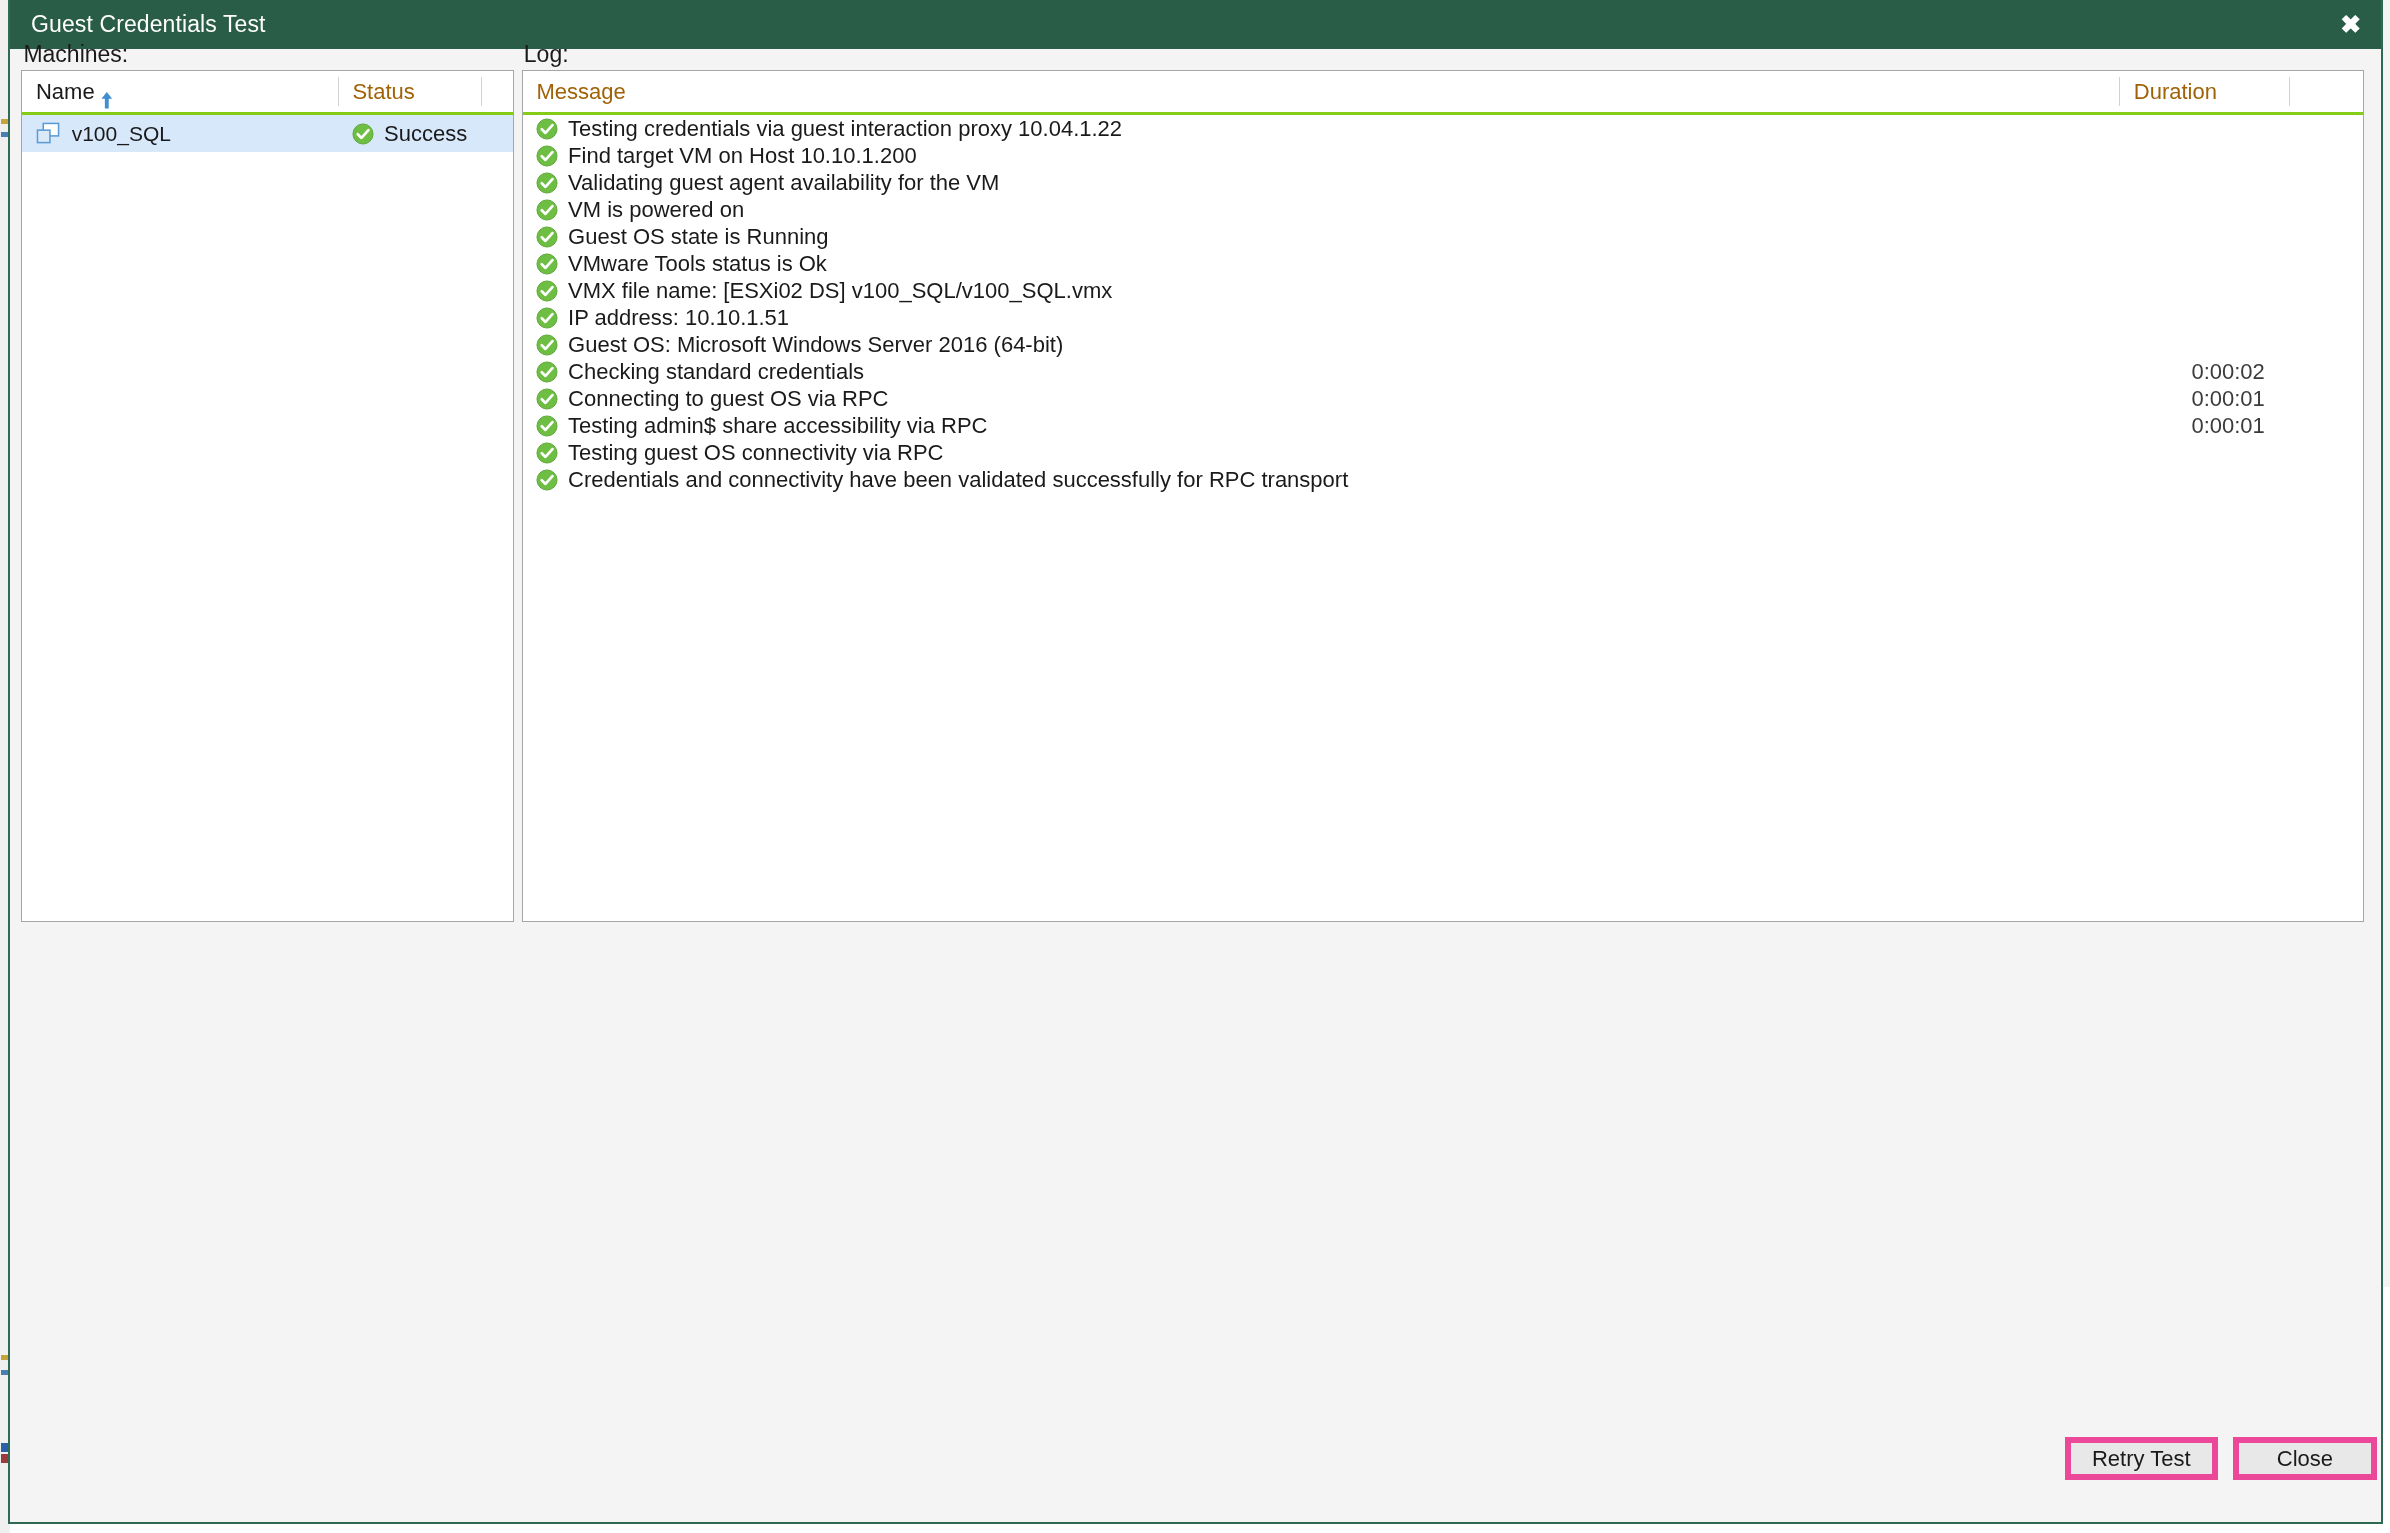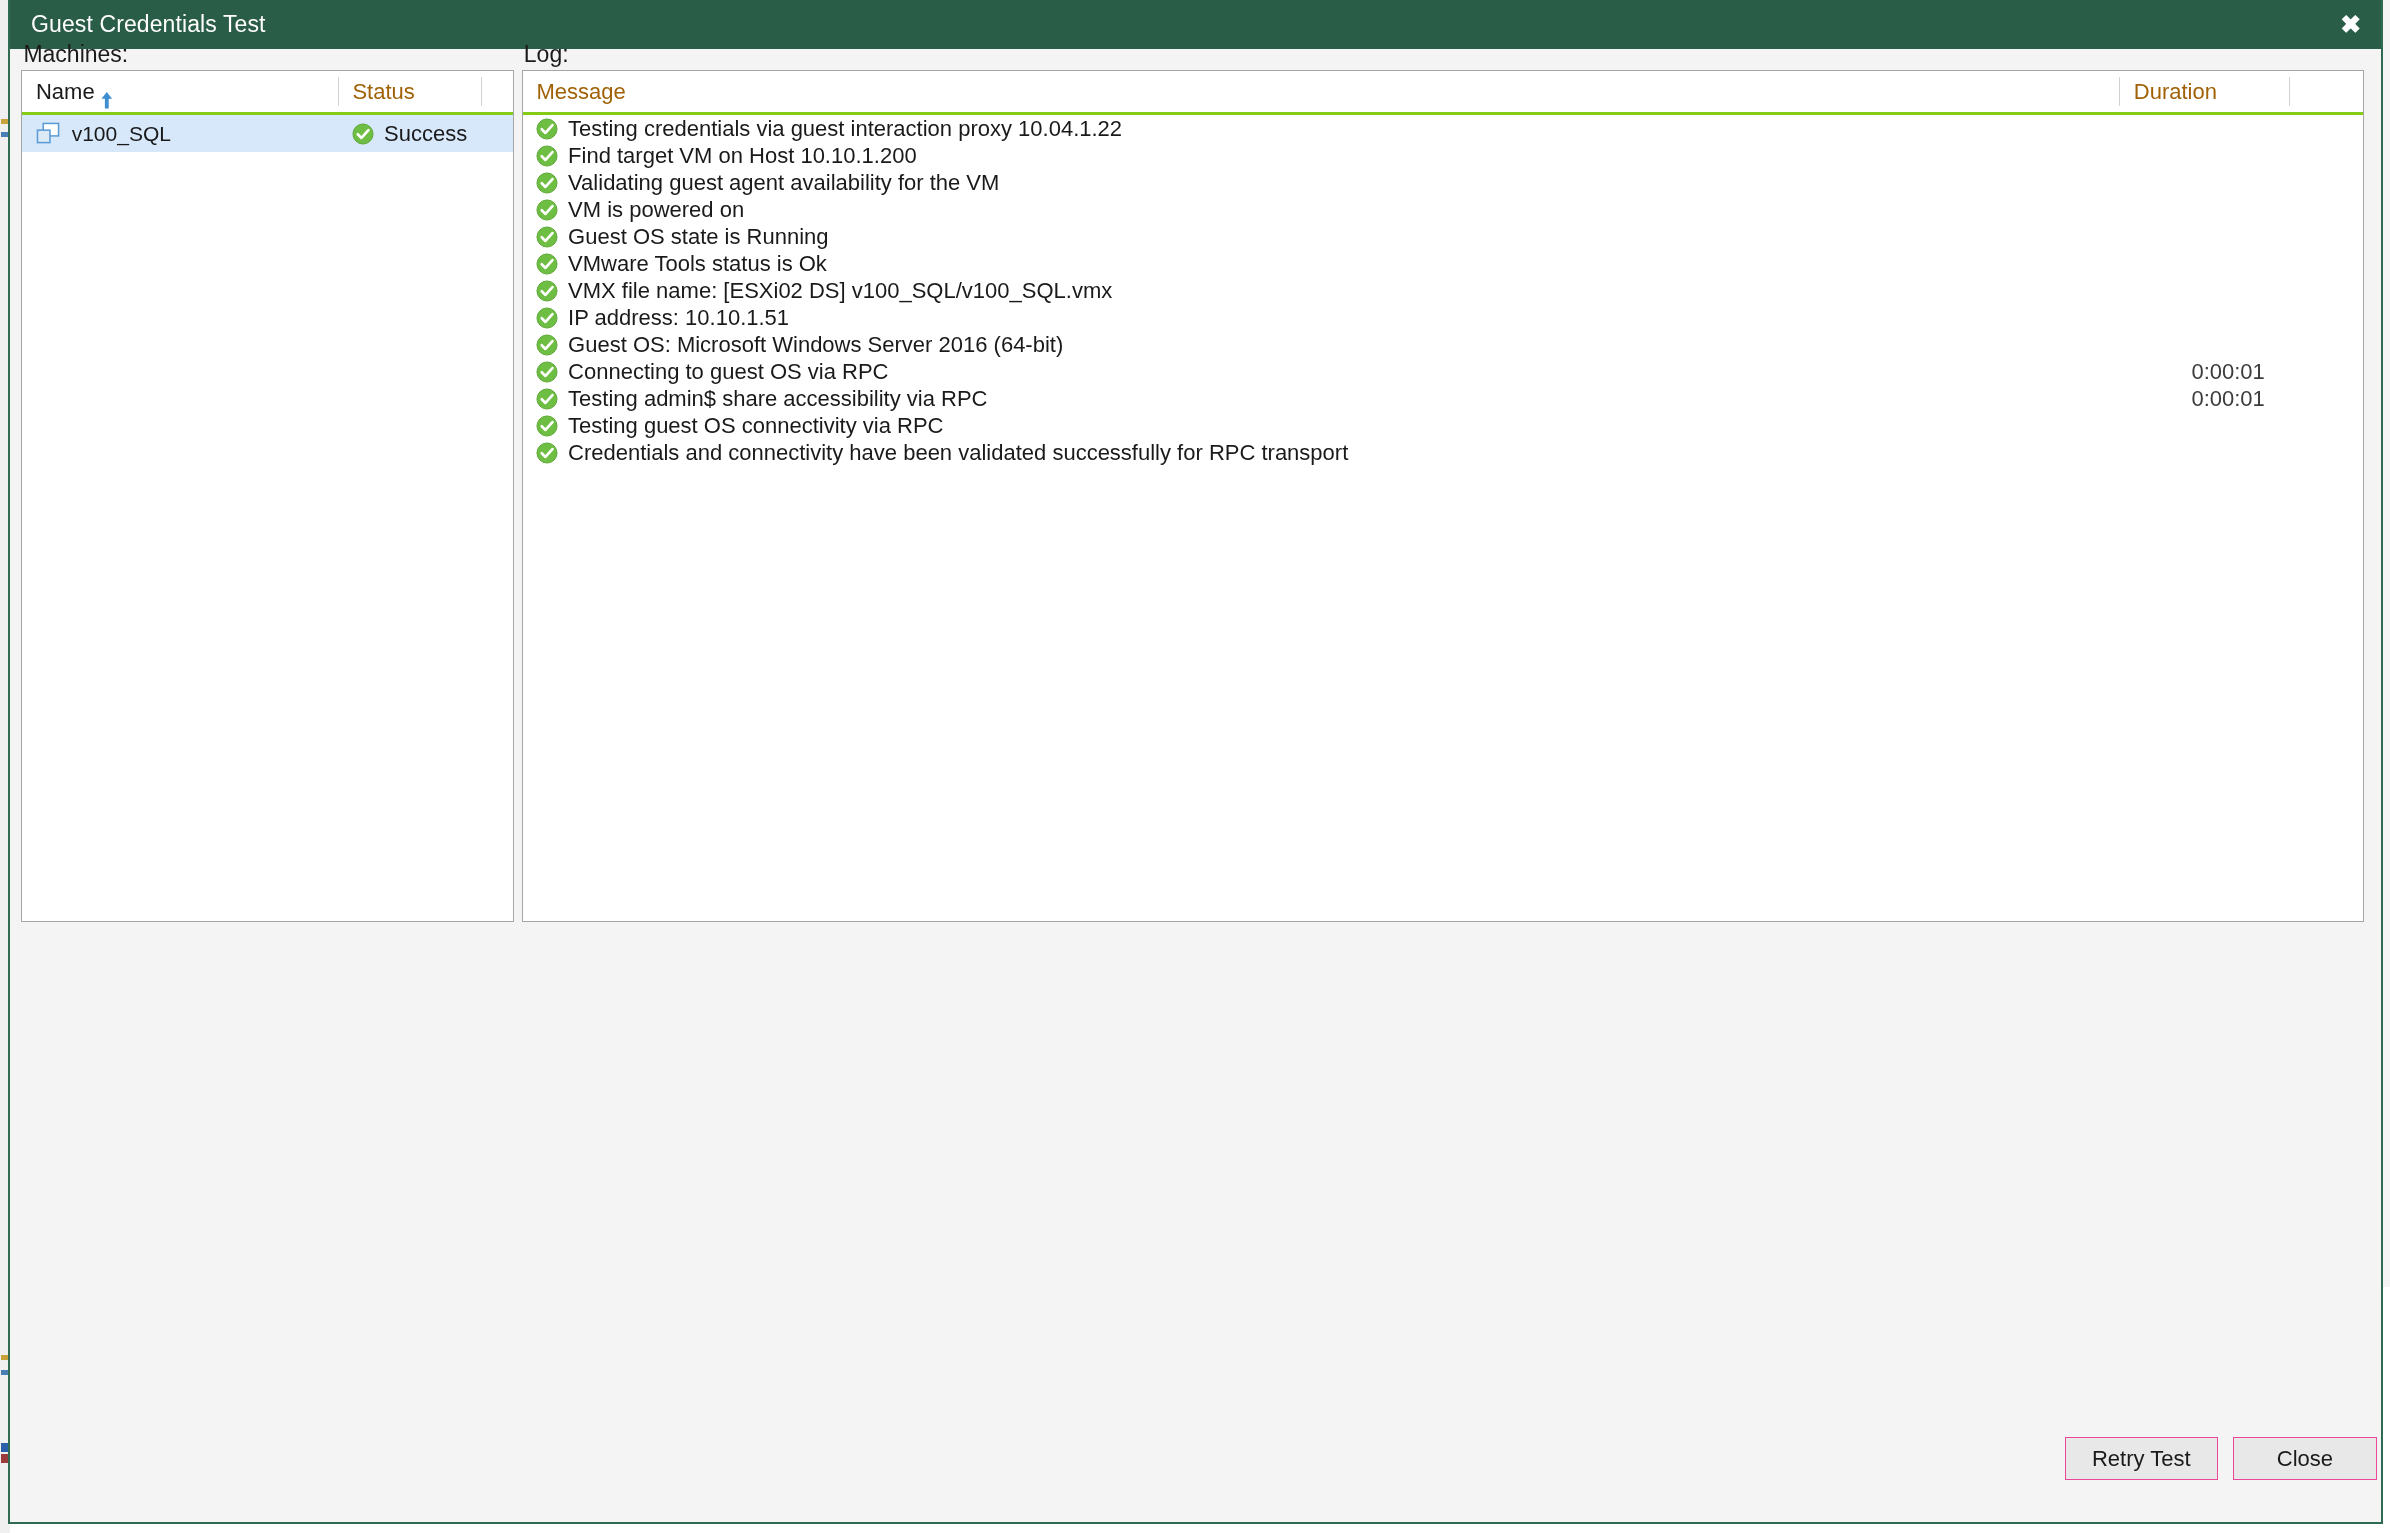--- a/index.html
+++ b/index.html
@@ -238,21 +238,21 @@
     position: absolute;
     left: 0;
     right: 0;
     bottom: 0;
     height: 116px;
   }
   .dlg-button {
     position: absolute;
     height: 43px;
     background: #e8e8e8;
-    border: 1px solid #ec4899;
+    border: 6px solid #ec4899;
     box-sizing: border-box;
     font-family: "Liberation Sans", sans-serif;
     font-size: 22px;
     color: #1a1a1a;
     cursor: pointer;
     display: flex;
     align-items: center;
     justify-content: center;
     padding: 0;
   }
@@ -454,20 +454,33 @@
             </div>
             <div class="log-row">
               <div class="log-msg">
                 <span class="ok-icon">
                   <svg width="22" height="22" viewBox="0 0 23 23">
                     <circle cx="11.5" cy="11.5" r="10.5" fill="#6fbe44"></circle>
                     <circle cx="11.5" cy="11.5" r="10.5" fill="none" stroke="#5aa634" stroke-width="1"></circle>
                     <path d="M6 11.8 L9.9 15.6 L17.2 7.4" fill="none" stroke="#ffffff" stroke-width="2.8" stroke-linecap="round" stroke-linejoin="round"></path>
                   </svg>
                 </span>
+                <span>Checking standard credentials</span>
+              </div>
+              <div class="log-dur">0:00:02</div>
+            </div>
+            <div class="log-row">
+              <div class="log-msg">
+                <span class="ok-icon">
+                  <svg width="22" height="22" viewBox="0 0 23 23">
+                    <circle cx="11.5" cy="11.5" r="10.5" fill="#6fbe44"></circle>
+                    <circle cx="11.5" cy="11.5" r="10.5" fill="none" stroke="#5aa634" stroke-width="1"></circle>
+                    <path d="M6 11.8 L9.9 15.6 L17.2 7.4" fill="none" stroke="#ffffff" stroke-width="2.8" stroke-linecap="round" stroke-linejoin="round"></path>
+                  </svg>
+                </span>
                 <span>Connecting to guest OS via RPC</span>
               </div>
               <div class="log-dur">0:00:01</div>
             </div>
             <div class="log-row">
               <div class="log-msg">
                 <span class="ok-icon">
                   <svg width="22" height="22" viewBox="0 0 23 23">
                     <circle cx="11.5" cy="11.5" r="10.5" fill="#6fbe44"></circle>
                     <circle cx="11.5" cy="11.5" r="10.5" fill="none" stroke="#5aa634" stroke-width="1"></circle>

